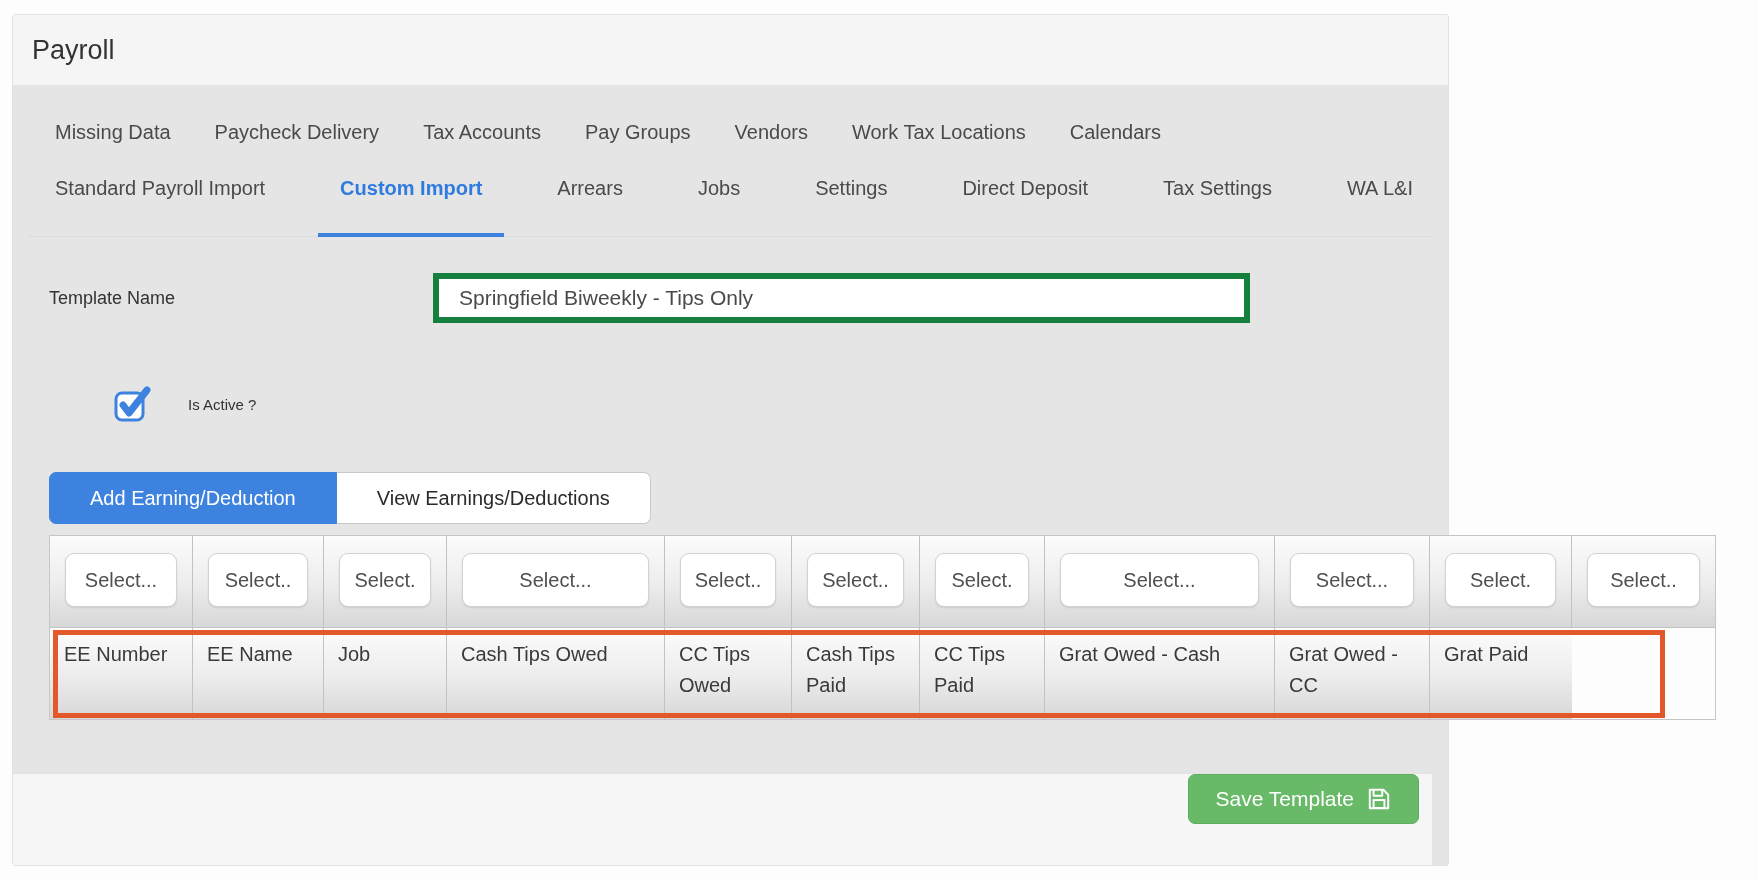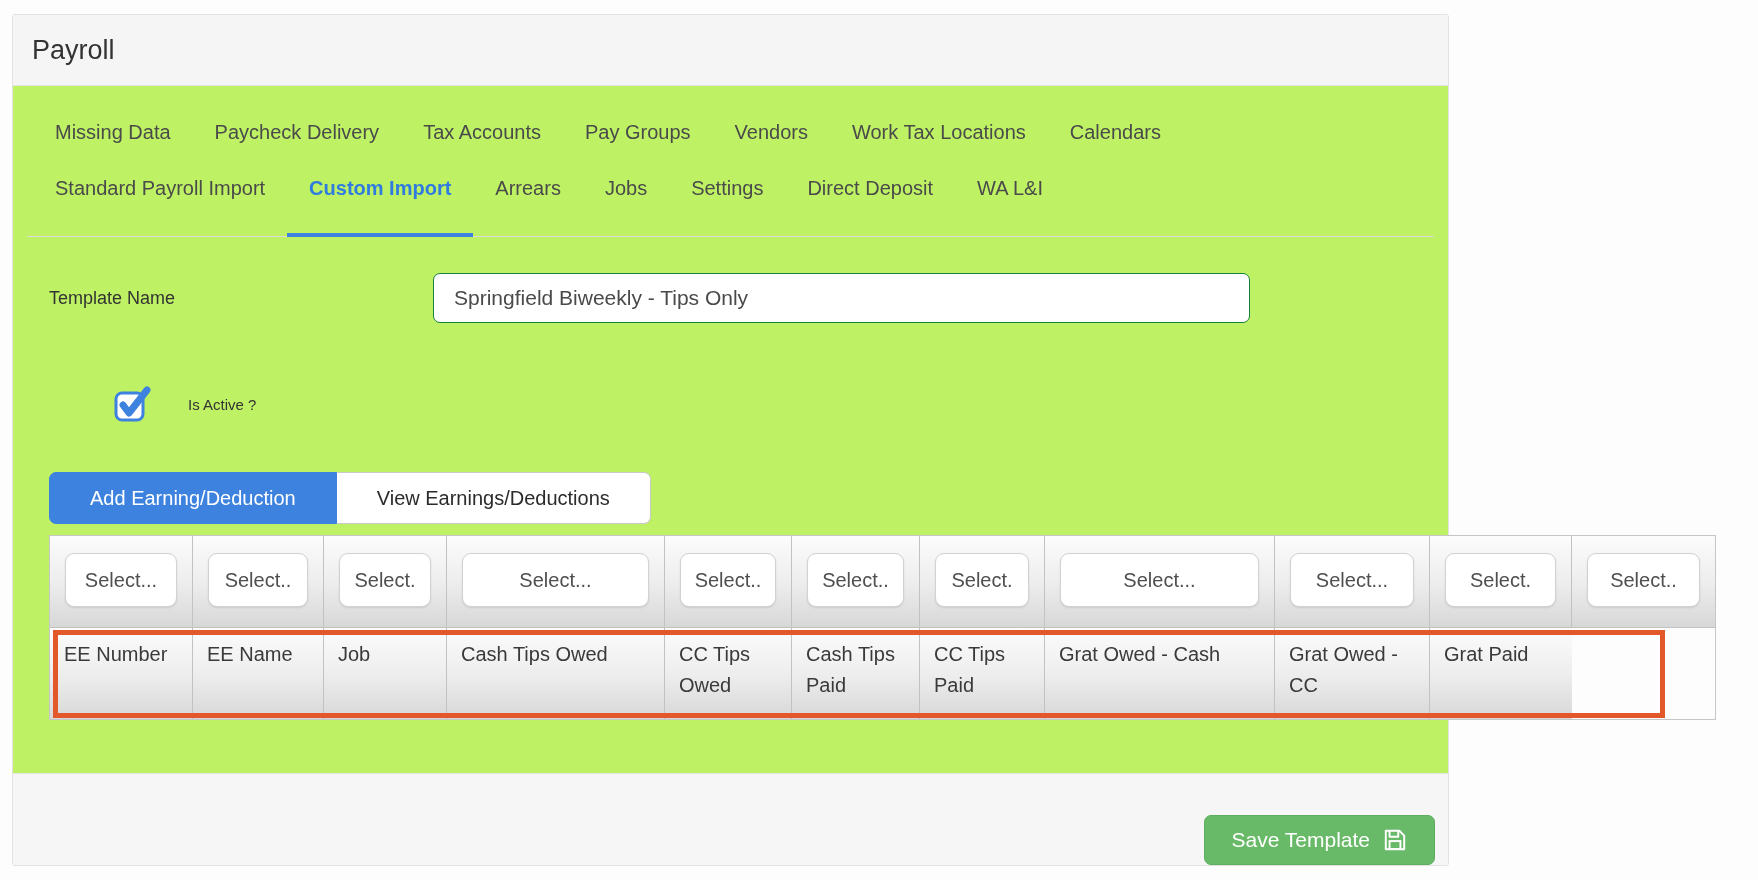--- a/index.html
+++ b/index.html
@@ -7,39 +7,39 @@
   body {
     background: #fdfdfd;
     font-family: "Liberation Sans", sans-serif;
     position: relative;
     overflow: hidden;
   }
   .panel {
     position: absolute;
     left: 12px; top: 14px;
     width: 1437px; height: 852px;
-    background: #bef264;
+    background: #e5e5e5;
     border: 1px solid #e2e2e2;
     border-radius: 3px;
   }
   .panel-header {
     height: 71px;
     background: #f5f5f6;
     border-bottom: 1px solid #e5e5e5;
     display: flex;
     align-items: center;
     padding-left: 19px;
     font-size: 27px;
     color: #333;
   }
   
   .tabs-area { margin: 0 14px; border-bottom: 1px solid #dcdcdc; }
   .tab-row { display: flex; }
   .tab-row1 { padding: 34px 6px 0; }
-  .tab-row2 { padding: 32px 6px 0; }
+  .tab-row2 { padding: 32px 6px 0; gap: 31px; }
   .tab {
     padding: 0 22px;
     line-height: 24px;
     font-size: 20px;
     color: #4a4a4a;
     cursor: pointer;
     white-space: nowrap;
   }
   .tab-row2 .tab { padding-bottom: 33px; border-bottom: 4px solid transparent; margin-bottom: -1px; }
   .tab-row2 .tab.active {
@@ -50,22 +50,22 @@
   
   .form-row {
     display: flex;
     align-items: center;
     margin: 36px 198px 0 36px;
   }
   .form-label { width: 384px; font-size: 18px; color: #333; }
   .text-input {
     flex: 1;
     height: 50px;
-    border: 1px solid #15803d;
-    border-radius: 7px;
+    border: 6px solid #15803d;
+    border-radius: 0;
     padding: 0 20px;
     font-size: 21px;
     color: #4a4a4a;
     font-family: "Liberation Sans", sans-serif;
     outline: none;
     background: #fff;
   }
   .checkbox-row { display: flex; align-items: center; margin: 63px 0 0 101px; }
   .checkbox { width: 40px; height: 36px; cursor: pointer; flex: none; }
   .checkbox-label { margin-left: 34px; font-size: 15px; color: #333; }
@@ -130,26 +130,26 @@
     position: absolute;
     left: 3px; top: 94px;
     width: 1612px; height: 88px;
     border: 5px solid #e2582b;
     pointer-events: none;
     z-index: 5;
   }
   
   .panel-footer {
     position: absolute;
-    left: 0; right: 0; bottom: 0;
+    left: 0; right: 16px; bottom: 0;
     height: 92px;
     background: #f6f6f7;
     border-top: 1px solid #e3e3e3;
     display: flex;
-    align-items: flex-end;
+    align-items: flex-start;
     justify-content: flex-end;
     padding-right: 13px;
   }
   .save-btn {
     height: 50px;
     background: #69ba68;
     border: 1px solid #5fae5f;
     border-radius: 7px;
     color: #ffffff;
     font-size: 21px;
@@ -178,20 +178,21 @@
       <div class="tab">Work Tax Locations</div>
       <div class="tab">Calendars</div>
     </div>
     <div class="tab-row tab-row2">
       <div class="tab">Standard Payroll Import</div>
       <div class="tab active">Custom Import</div>
       <div class="tab">Arrears</div>
       <div class="tab">Jobs</div>
       <div class="tab">Settings</div>
       <div class="tab">Direct Deposit</div>
+      <div class="tab">Tax Settings</div>
       <div class="tab">WA L&amp;I</div>
     </div>
   </div>
 
   <div class="form-row">
     <div class="form-label">Template Name</div>
     <input class="text-input" type="text" value="Springfield Biweekly - Tips Only" style="">
   </div>
 
   <div class="checkbox-row">

